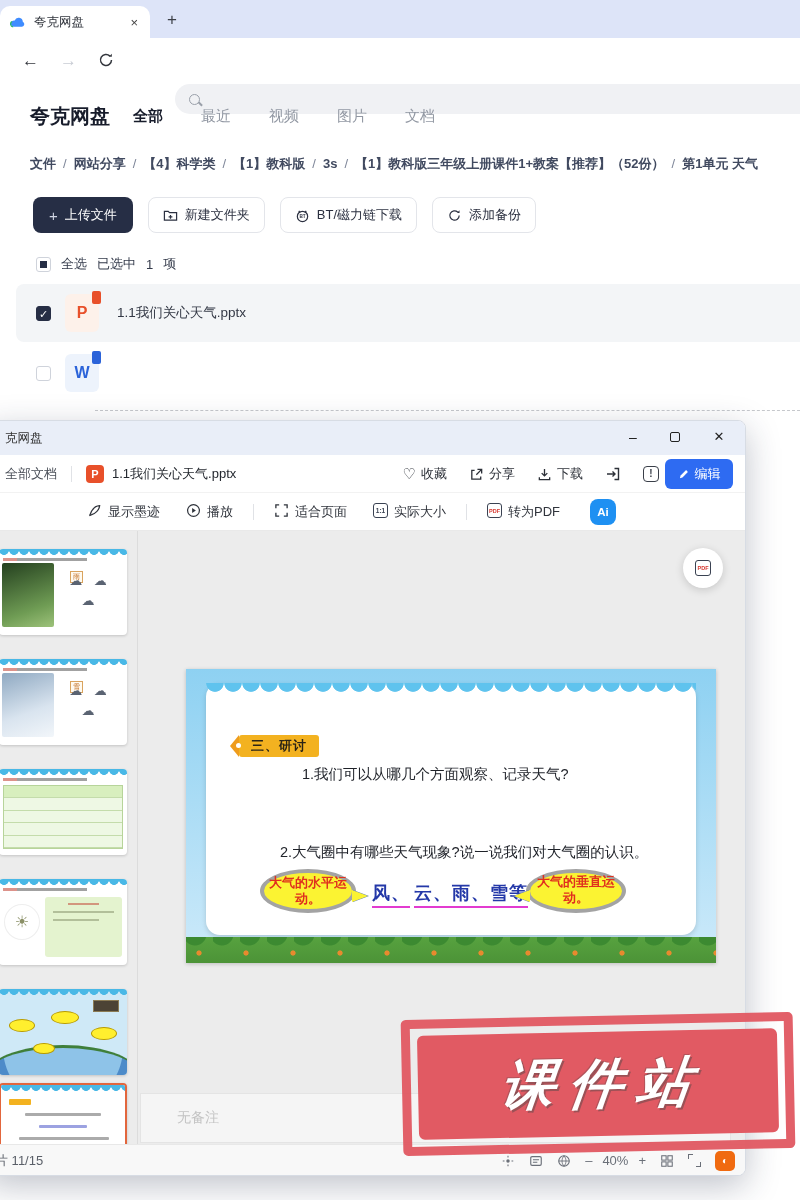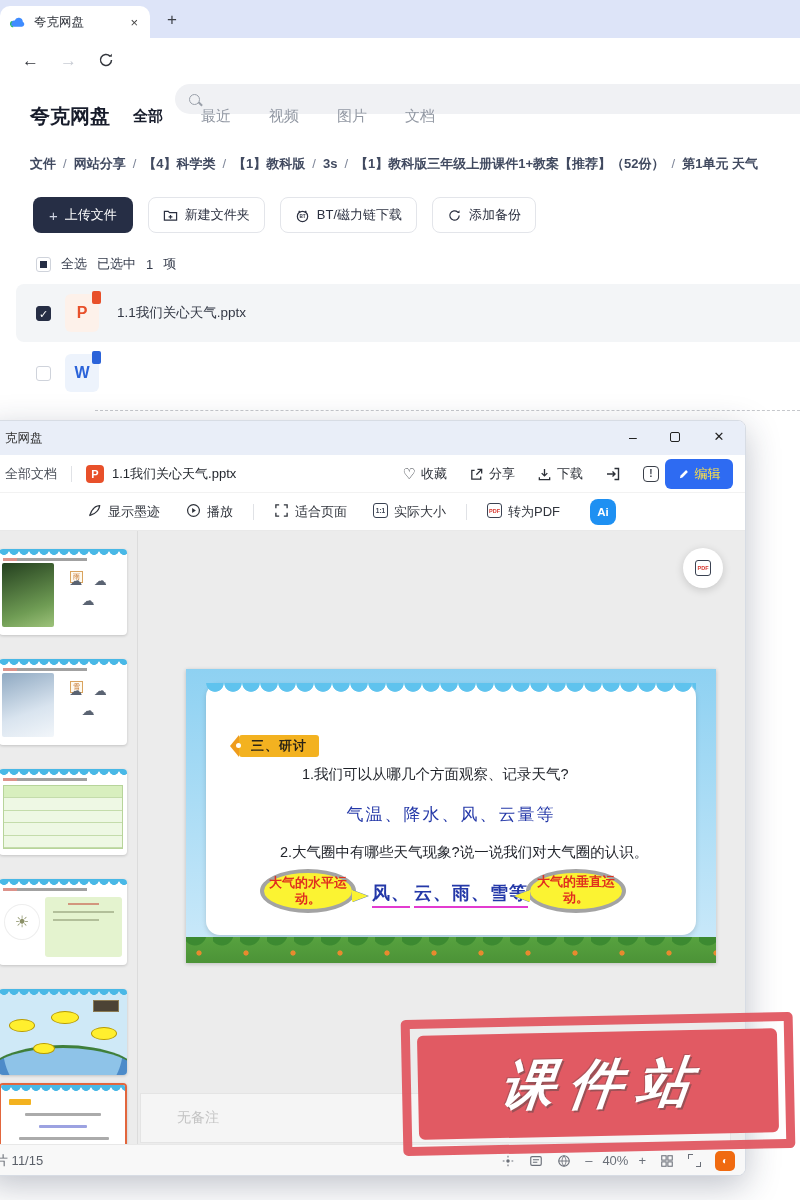--- a/index.html
+++ b/index.html
@@ -61,21 +61,21 @@
   .vbar1 { position:absolute; left:0; top:34px; width:100%; height:38px; background:#fff; display:flex; align-items:center; border-bottom:1px solid #f2f2f2; }
   .vb-alldocs { font-size:13px; color:#4a4f58; margin-left:18px; white-space:nowrap; }
   .vb-div { width:1px; height:16px; background:#e0e2e6; margin:0 14px; }
   .pbadge { width:18px; height:18px; border-radius:4px; background:#e8502a; color:#fff; font-size:11px; font-weight:800; text-align:center; line-height:18px; flex:0 0 auto; }
   .vb-fname { font-size:13px; color:#24282f; margin-left:8px; white-space:nowrap; }
   .vb-actions { position:absolute; right:86px; top:0; height:38px; display:flex; align-items:center; gap:22px; font-size:13px; color:#2c3038; }
   .vb-act { display:flex; align-items:center; gap:5px; white-space:nowrap; }
   .vb-act svg { display:block; }
   .vb-heart { font-size:15px; }
   .fb-ic { width:16px; height:16px; border:1.4px solid #3a3f49; border-radius:4px; font-size:10px; text-align:center; line-height:14px; color:#3a3f49; font-weight:bold; }
-  .btn-edit { position:absolute; right:12px; top:4px; height:30px; width:68px; background:#2e6bf2; border-radius:6px; color:#fde047; font-size:13px; display:flex; align-items:center; justify-content:center; gap:5px; }
+  .btn-edit { position:absolute; right:12px; top:4px; height:30px; width:68px; background:#2e6bf2; border-radius:6px; color:#ffffff; font-size:13px; display:flex; align-items:center; justify-content:center; gap:5px; }
   .vbar2 { position:absolute; left:0; top:72px; width:100%; height:38px; background:#fff; border-bottom:1px solid #e9e9e9; display:flex; align-items:center; font-size:13px; color:#30343c; }
   .vb2-item { display:flex; align-items:flex-start; gap:6px; white-space:nowrap; }
   .box-ic { width:15px; height:15px; border:1.4px solid #3a4252; border-radius:3px; font-size:6.5px; text-align:center; line-height:13px; color:#3a4252; font-weight:bold; }
   .pdf-ic .t { color:#d6372f; font-size:5.5px; }
   .ai-btn { width:26px; height:26px; border-radius:8px; background:#1e90f2; color:#fff; font-size:11.5px; font-weight:800; text-align:center; line-height:26px; }
 
   
   .vbody { position:absolute; left:0; top:110px; width:100%; bottom:31px; background:#ececec; }
   .side-div { position:absolute; left:150px; top:0; bottom:0; width:1px; background:#dcdcdc; }
   .thumb { position:absolute; left:12px; width:128px; height:86px; background:#fff; border-radius:4px; box-shadow:0 1px 3px rgba(0,0,0,.18); overflow:hidden; }
@@ -382,21 +382,20 @@
 
       <div class="pdf-float">
         <span class="box-ic pdf-ic"><span class="t">PDF</span></span>
       </div>
 
       <div class="slide">
         <div class="slide-card">
           <div class="wave"></div>
           <div class="tag">三、研讨</div>
           <div class="sl-q sl-q1">1.我们可以从哪几个方面观察、记录天气?</div>
-          <div class="sl-a1">气温、降水、风、云量等</div>
           <div class="sl-q sl-q2">2.大气圈中有哪些天气现象?说一说我们对大气圈的认识。</div>
           <div class="bubble bub-l">大气的水平运动。</div>
           <div class="sl-answer"><span>风、</span><span class="gap"></span><span>云、雨、雪等</span></div>
           <div class="bubble bub-r">大气的垂直运动。</div>
         </div>
         <div class="grass"></div>
       </div>
 
       <div class="notes">
         <span class="notes-txt">无备注</span>

